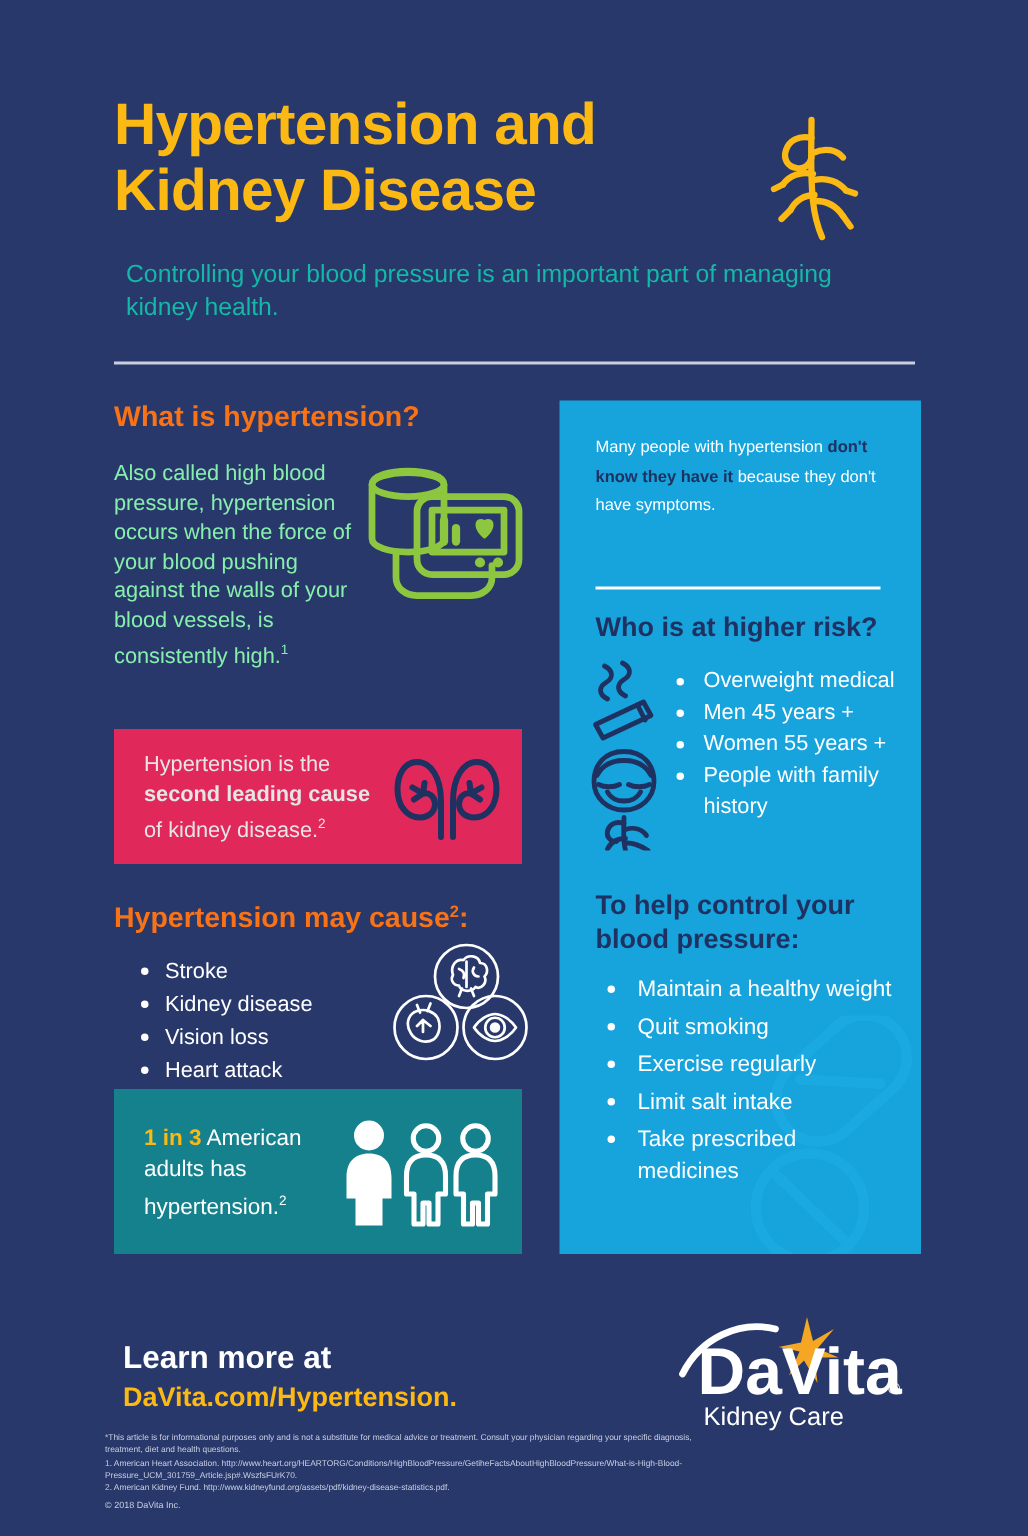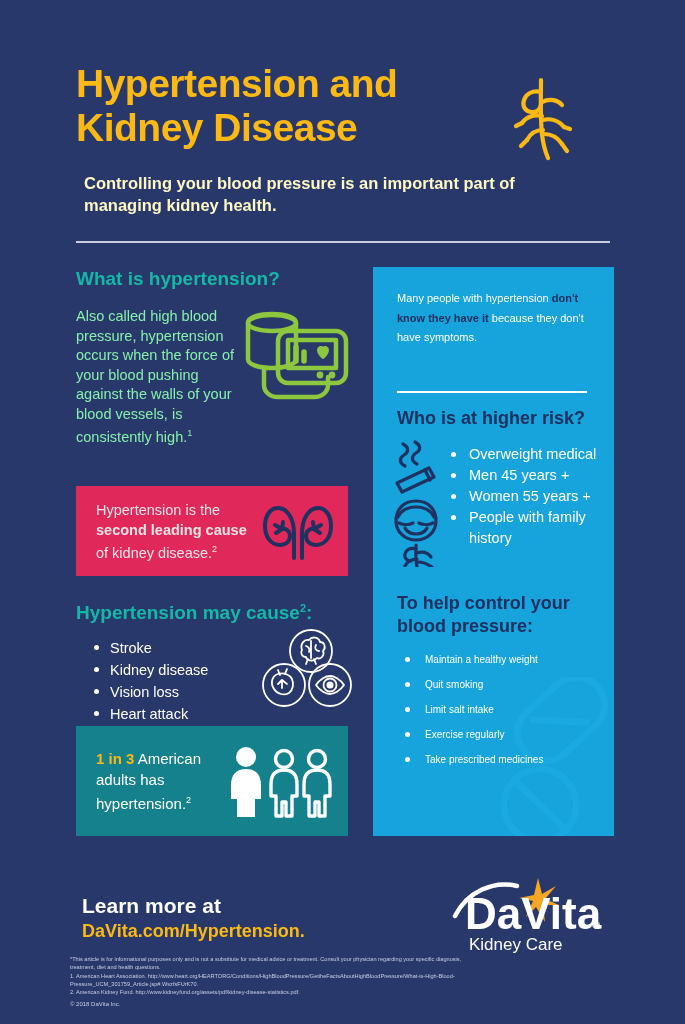--- a/index.html
+++ b/index.html
@@ -11,32 +11,32 @@
   }
   .page{position:relative;width:685px;height:1024px;border-radius:32px;}
 
   
   .header{position:absolute;left:76px;top:62px;width:540px;}
   .title{
     color:#FCB913;font-size:39px;line-height:44px;font-weight:bold;
     letter-spacing:-0.5px;margin:0;max-width:420px;
   }
   .subtitle{
-    color:#fef9c3;font-size:16.5px;line-height:22px;margin:22px 0 0 8px;
-    max-width:480px;font-weight:700;
+    color:#14b8a6;font-size:16.5px;line-height:22px;margin:22px 0 0 8px;
+    max-width:480px;font-weight:400;
   }
   .vessel-head{position:absolute;left:420px;top:10px;width:90px;height:90px;}
   .rule{
     position:absolute;left:76px;top:241px;width:534px;height:2px;background:#C9CEE0;
   }
 
   
   .left{position:absolute;left:76px;top:267px;width:272px;}
   .h-yellow{
-    color:#14b8a6;font-size:19px;font-weight:bold;line-height:24px;margin:0;
+    color:#f97316;font-size:19px;font-weight:bold;line-height:24px;margin:0;
   }
   .h-yellow sup{font-size:11px;}
   .body-text{
     color:#86efac;font-size:14.5px;line-height:19.5px;margin:16px 0 0 0;
     width:158px;
   }
   .body-text sup{font-size:9px;}
   .bp-icon{position:absolute;left:162px;top:40px;width:118px;height:100px;}
 
   
@@ -99,21 +99,21 @@
   .risk-list li{
     position:relative;color:#FFFFFF;font-size:14.5px;line-height:21px;padding-left:18px;
   }
   .risk-list li:before{
     content:"";position:absolute;left:0;top:8px;width:5px;height:5px;border-radius:50%;background:#FFFFFF;
   }
   .risk-icons{position:absolute;left:16px;top:172px;width:56px;height:128px;}
   .control-head{top:325px;width:200px;}
   .control-list{position:absolute;left:30px;top:382px;width:196px;margin:0;padding:0;list-style:none;}
   .control-list li{
-    position:relative;color:#FFFFFF;font-size:10px;line-height:21px;padding-left:22px;
+    position:relative;color:#FFFFFF;font-size:15px;line-height:21px;padding-left:22px;
     margin-bottom:4px;
   }
   .control-list li:before{
     content:"";position:absolute;left:2px;top:8px;width:5px;height:5px;border-radius:50%;background:#FFFFFF;
   }
 
   
   .learn{position:absolute;left:82px;top:893px;width:330px;}
   .learn .l1{color:#FFFFFF;font-size:21px;font-weight:bold;line-height:25px;}
   .learn .l2{color:#FCB913;font-size:18px;font-weight:bold;line-height:27px;}
@@ -292,22 +292,22 @@
       <li>Men 45 years +</li>
       <li>Women 55 years +</li>
       <li>People with family history</li>
     </ul>
 
     <h2 class="h-navy control-head">To help control your blood pressure:</h2>
 
     <ul class="control-list">
       <li>Maintain a healthy weight</li>
       <li>Quit smoking</li>
+      <li>Exercise regularly</li>
       <li>Limit salt intake</li>
-      <li>Exercise regularly</li>
       <li>Take prescribed medicines</li>
     </ul>
   </div>
 
   <div class="learn">
     <div class="l1">Learn more at</div>
     <div class="l2">DaVita.com/Hypertension.</div>
   </div>
 
   <div class="disclaimer">*This article is for informational purposes only and is not a substitute for medical advice or treatment. Consult your physician regarding your specific diagnosis, treatment, diet and health questions.</div>

